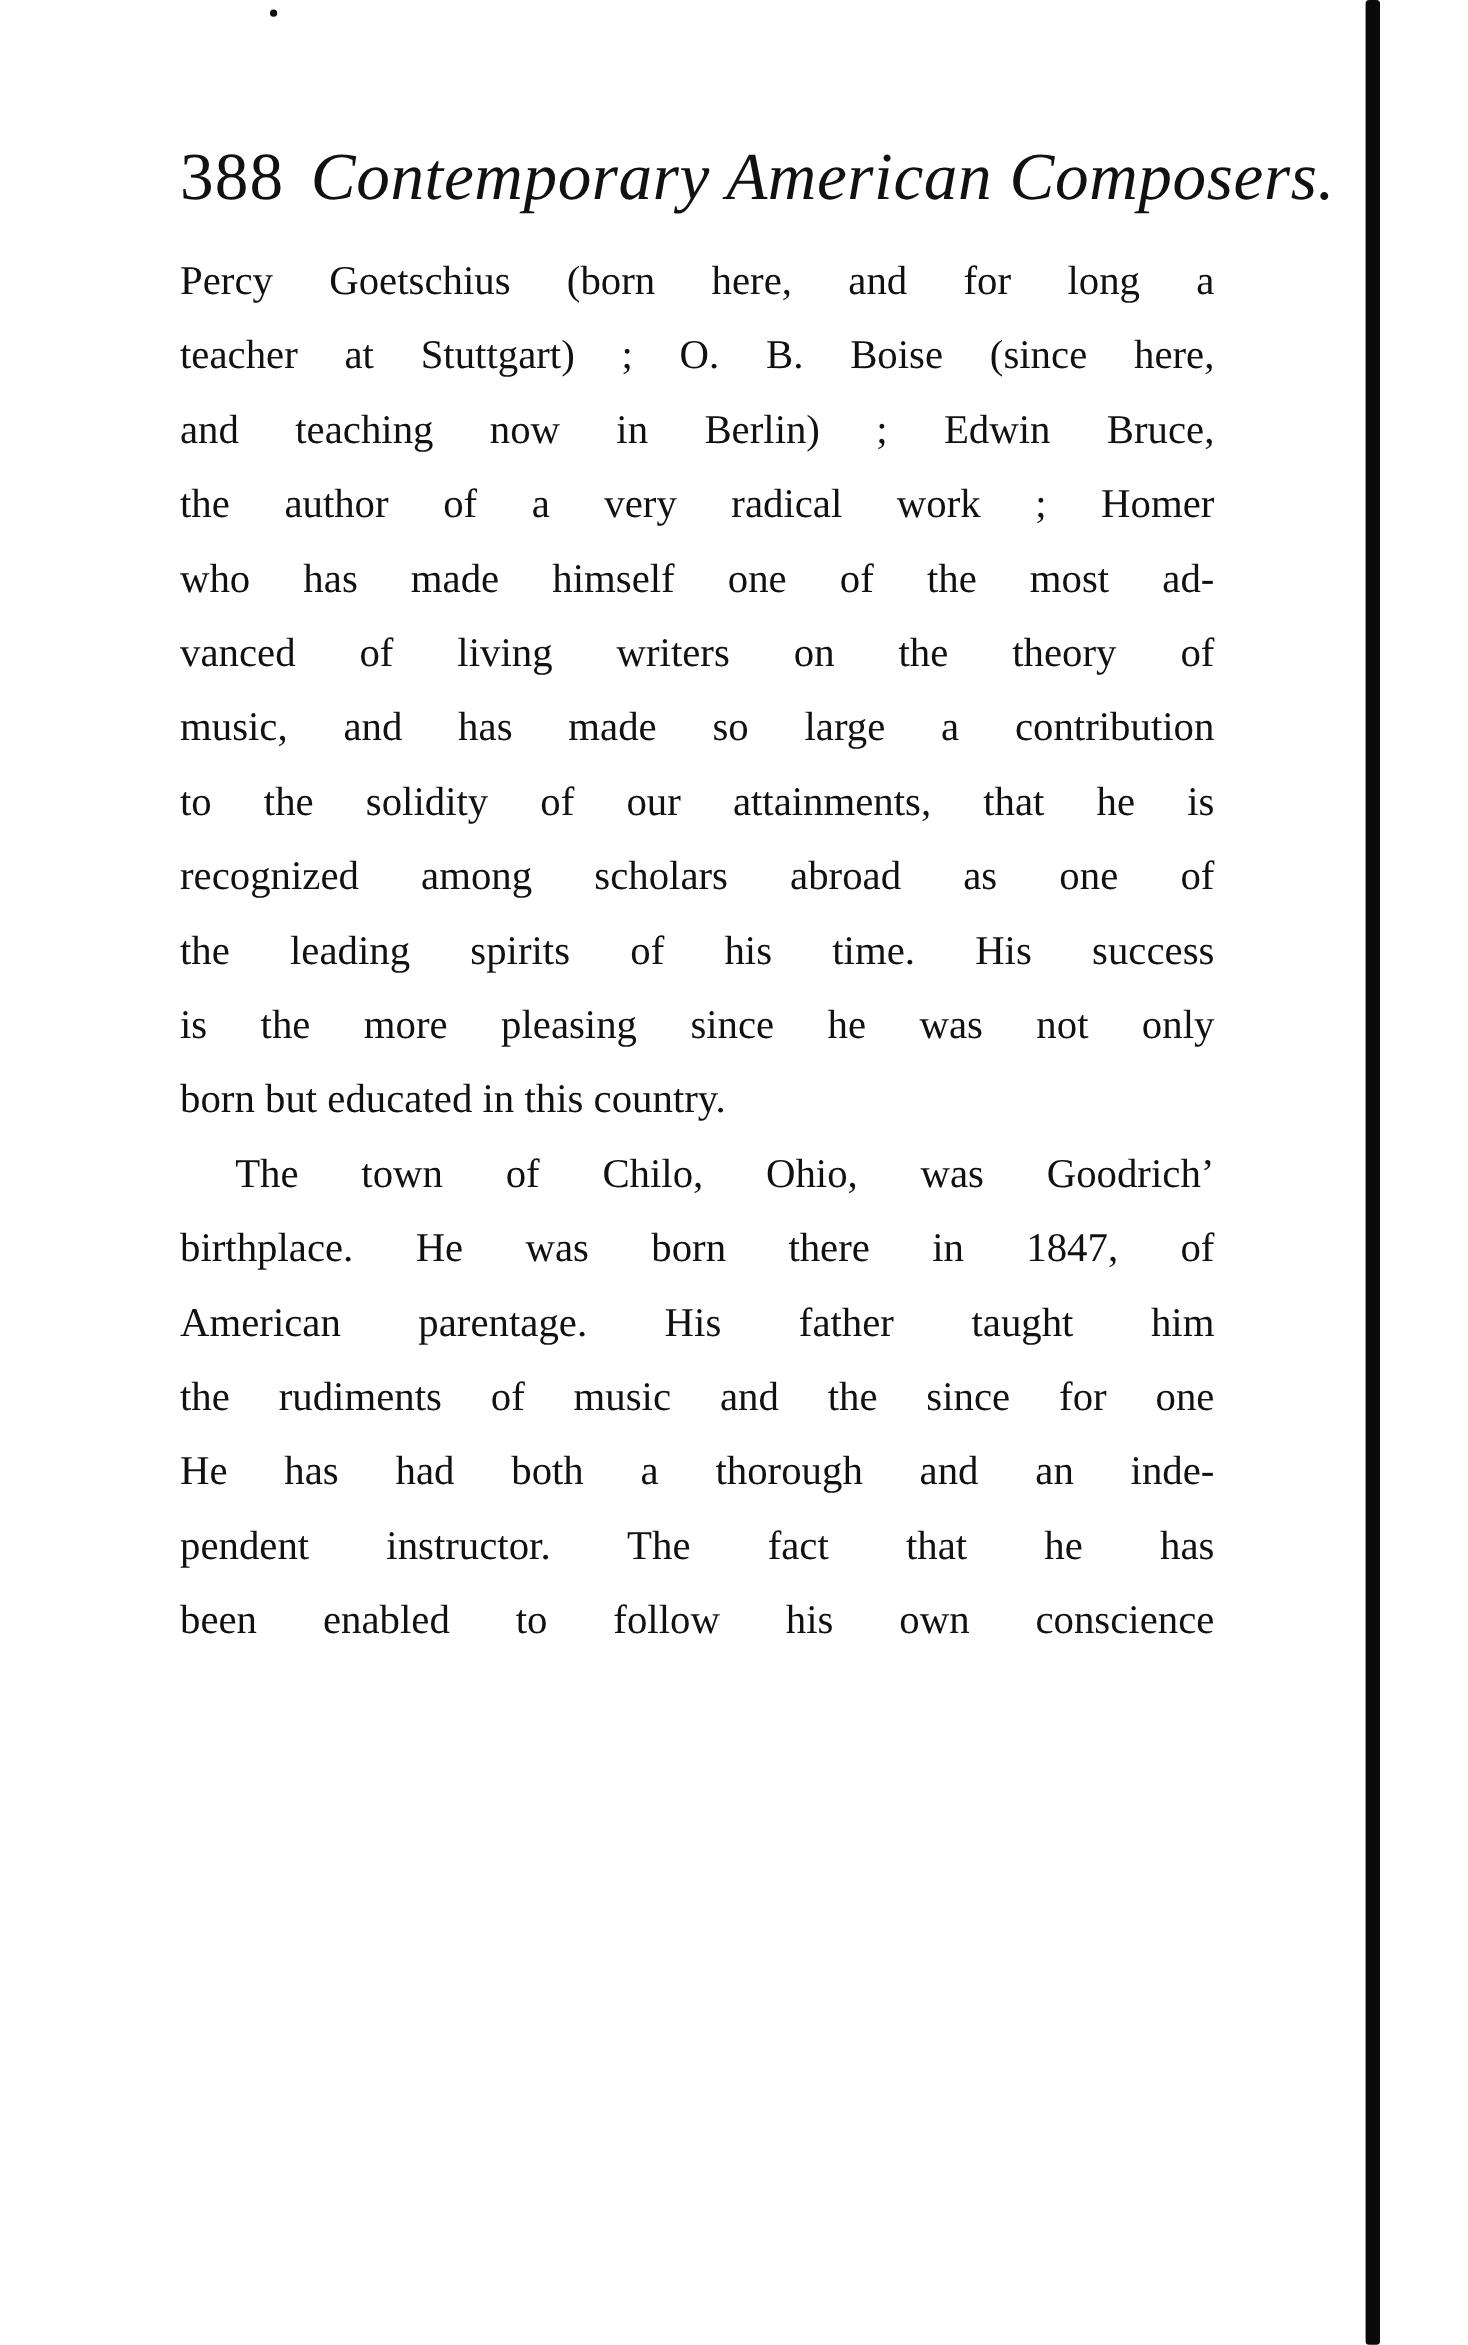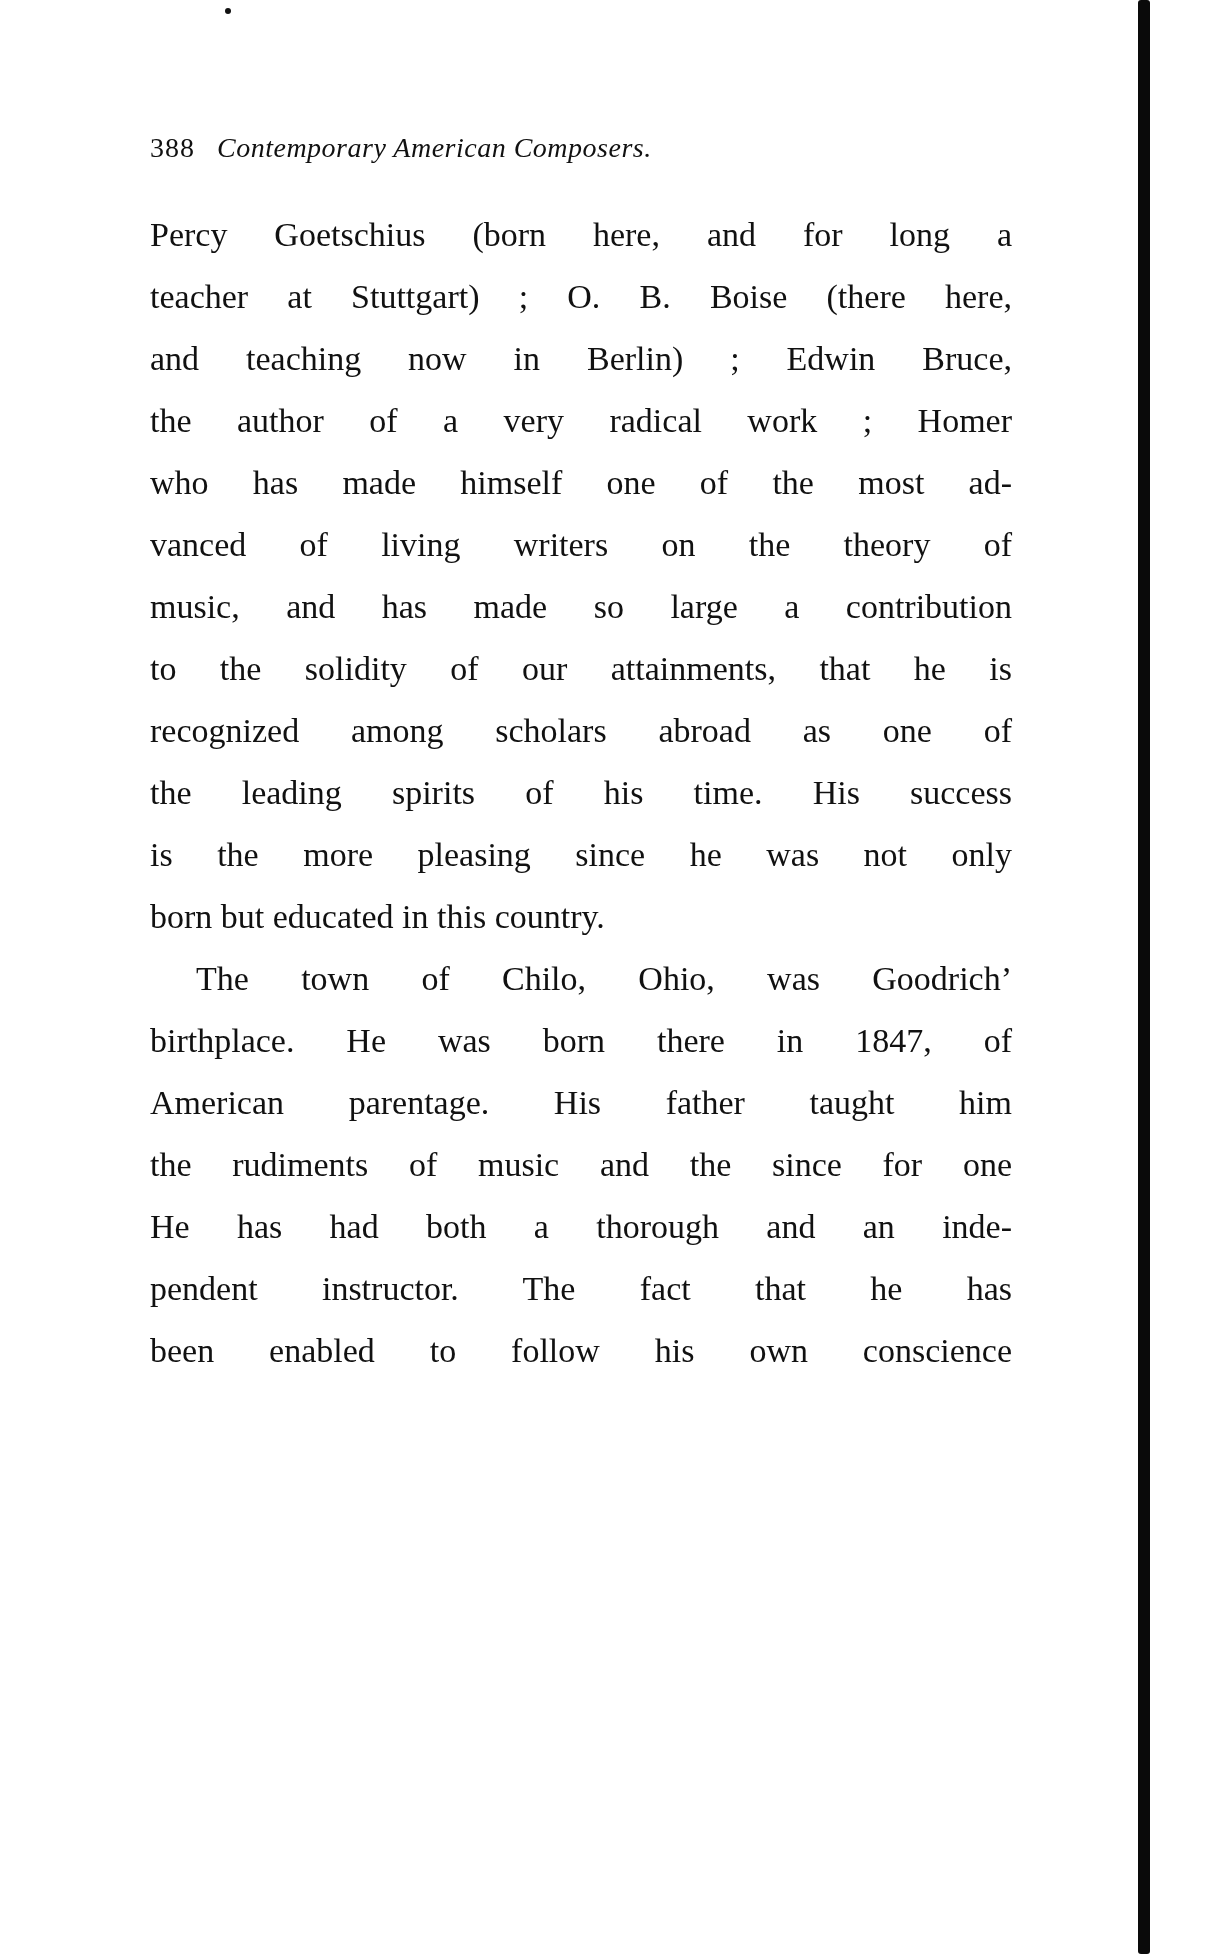--- a/index.html
+++ b/index.html
@@ -33,21 +33,21 @@
       background: #0a0a0a;
       border-radius: 3px;
     }
     .page {
       position: absolute;
       left: 150px;
       top: 118px;
       width: 862px;
     }
     .running-head {
-      font-size: 28px;
+      font-size: 56px;
       line-height: 60px;
       height: 60px;
       margin-bottom: 26px;
       white-space: nowrap;
       font-family: Liberation Serif, serif;
     }
     .running-head .page-num {
       display: inline-block;
       margin-right: 22px;
       letter-spacing: 1px;
@@ -79,21 +79,21 @@
 <div class="gutter-line"></div>
 
 <div class="page">
   <div class="running-head">
     <span class="page-num">388</span><span class="book-title">Contemporary American Composers.</span>
   </div>
 
   <div class="body-text">
     <div class="paragraph">
       <div class="line">Percy Goetschius (born here, and for long a</div>
-      <div class="line">teacher at Stuttgart) ; O. B. Boise (there here,</div>
+      <div class="line">teacher at Stuttgart) ; O. B. Boise (since here,</div>
       <div class="line">and teaching now in Berlin) ; Edwin Bruce,</div>
       <div class="line">the author of a very radical work ; Homer</div>
       <div class="line">who has made himself one of the most ad-</div>
       <div class="line">vanced of living writers on the theory of</div>
       <div class="line">music, and has made so large a contribution</div>
       <div class="line">to the solidity of our attainments, that he is</div>
       <div class="line">recognized among scholars abroad as one of</div>
       <div class="line">the leading spirits of his time.  His success</div>
       <div class="line">is the more pleasing since he was not only</div>
       <div class="line last">born but educated in this country.</div>

